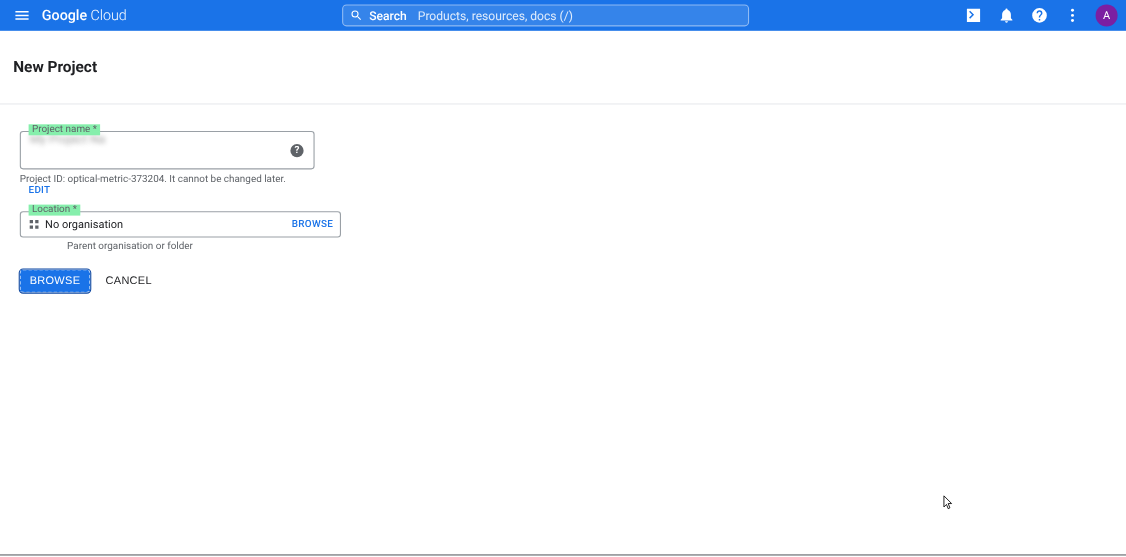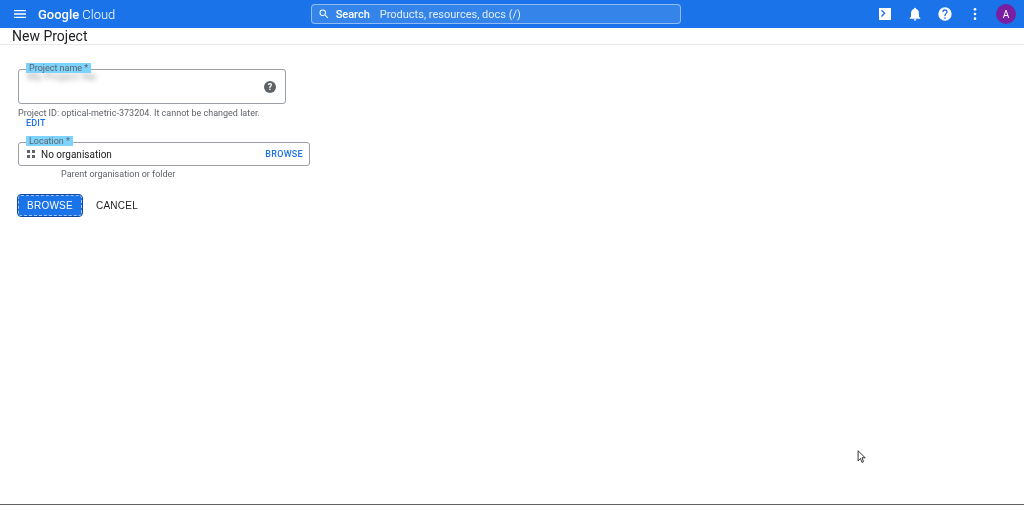--- a/index.html
+++ b/index.html
@@ -79,36 +79,36 @@
       display: flex;
       align-items: center;
       justify-content: center;
       font-size: 10px;
       cursor: pointer;
     }
     .page-title {
       font-size: 14px;
       color: #202124;
       border-bottom: 1px solid #e8eaed;
-      padding: 0 12px;
-      font-weight: 400;
+      padding: 25px 12px;
+      font-weight: 700;
     }
     .form-area {
       padding: 16px 18px;
       width: 300px;
     }
     .field-wrap {
       position: relative;
       margin-top: 8px;
     }
     .field-label {
       position: absolute;
       top: -6px;
       left: 8px;
-      background: #7dd3fc;
+      background: #86efac;
       padding: 0 3px;
       font-size: 9px;
       color: #5f6368;
     }
     .text-input {
       width: 268px;
       height: 35px;
       border: 1px solid #9aa0a6;
       border-radius: 3px;
       padding: 0 26px 0 8px;

